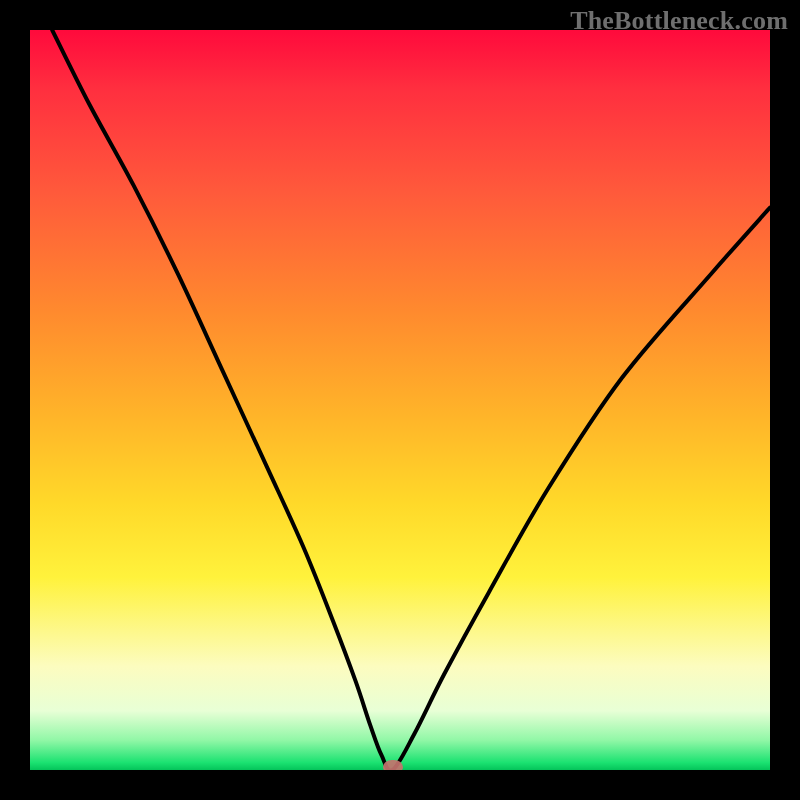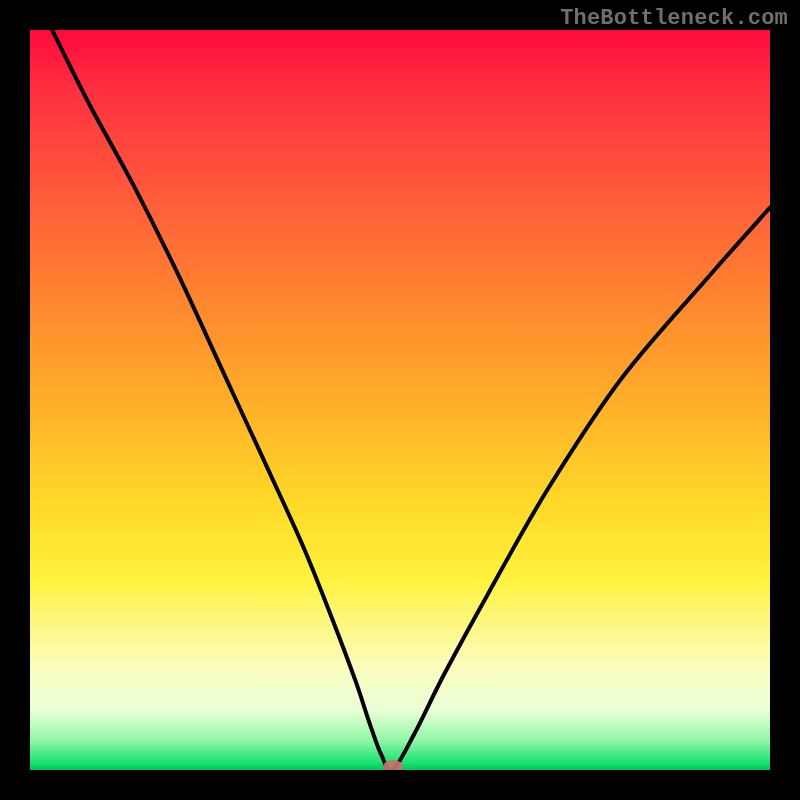--- a/index.html
+++ b/index.html
@@ -7,22 +7,22 @@
   .frame {
     position: relative;
     width: 800px;
     height: 800px;
     background: #000;
   }
   .watermark {
     position: absolute;
     top: 6px;
     right: 12px;
-    font-family: Liberation Mono, monospace;
-    font-size: 22px;
+    font-family: Liberation Serif, serif;
+    font-size: 26px;
     font-weight: 600;
     color: #6f6f6f;
     letter-spacing: 0.2px;
     z-index: 10;
   }
   .plot-area {
     position: absolute;
     left: 30px;
     top: 30px;
     width: 740px;

